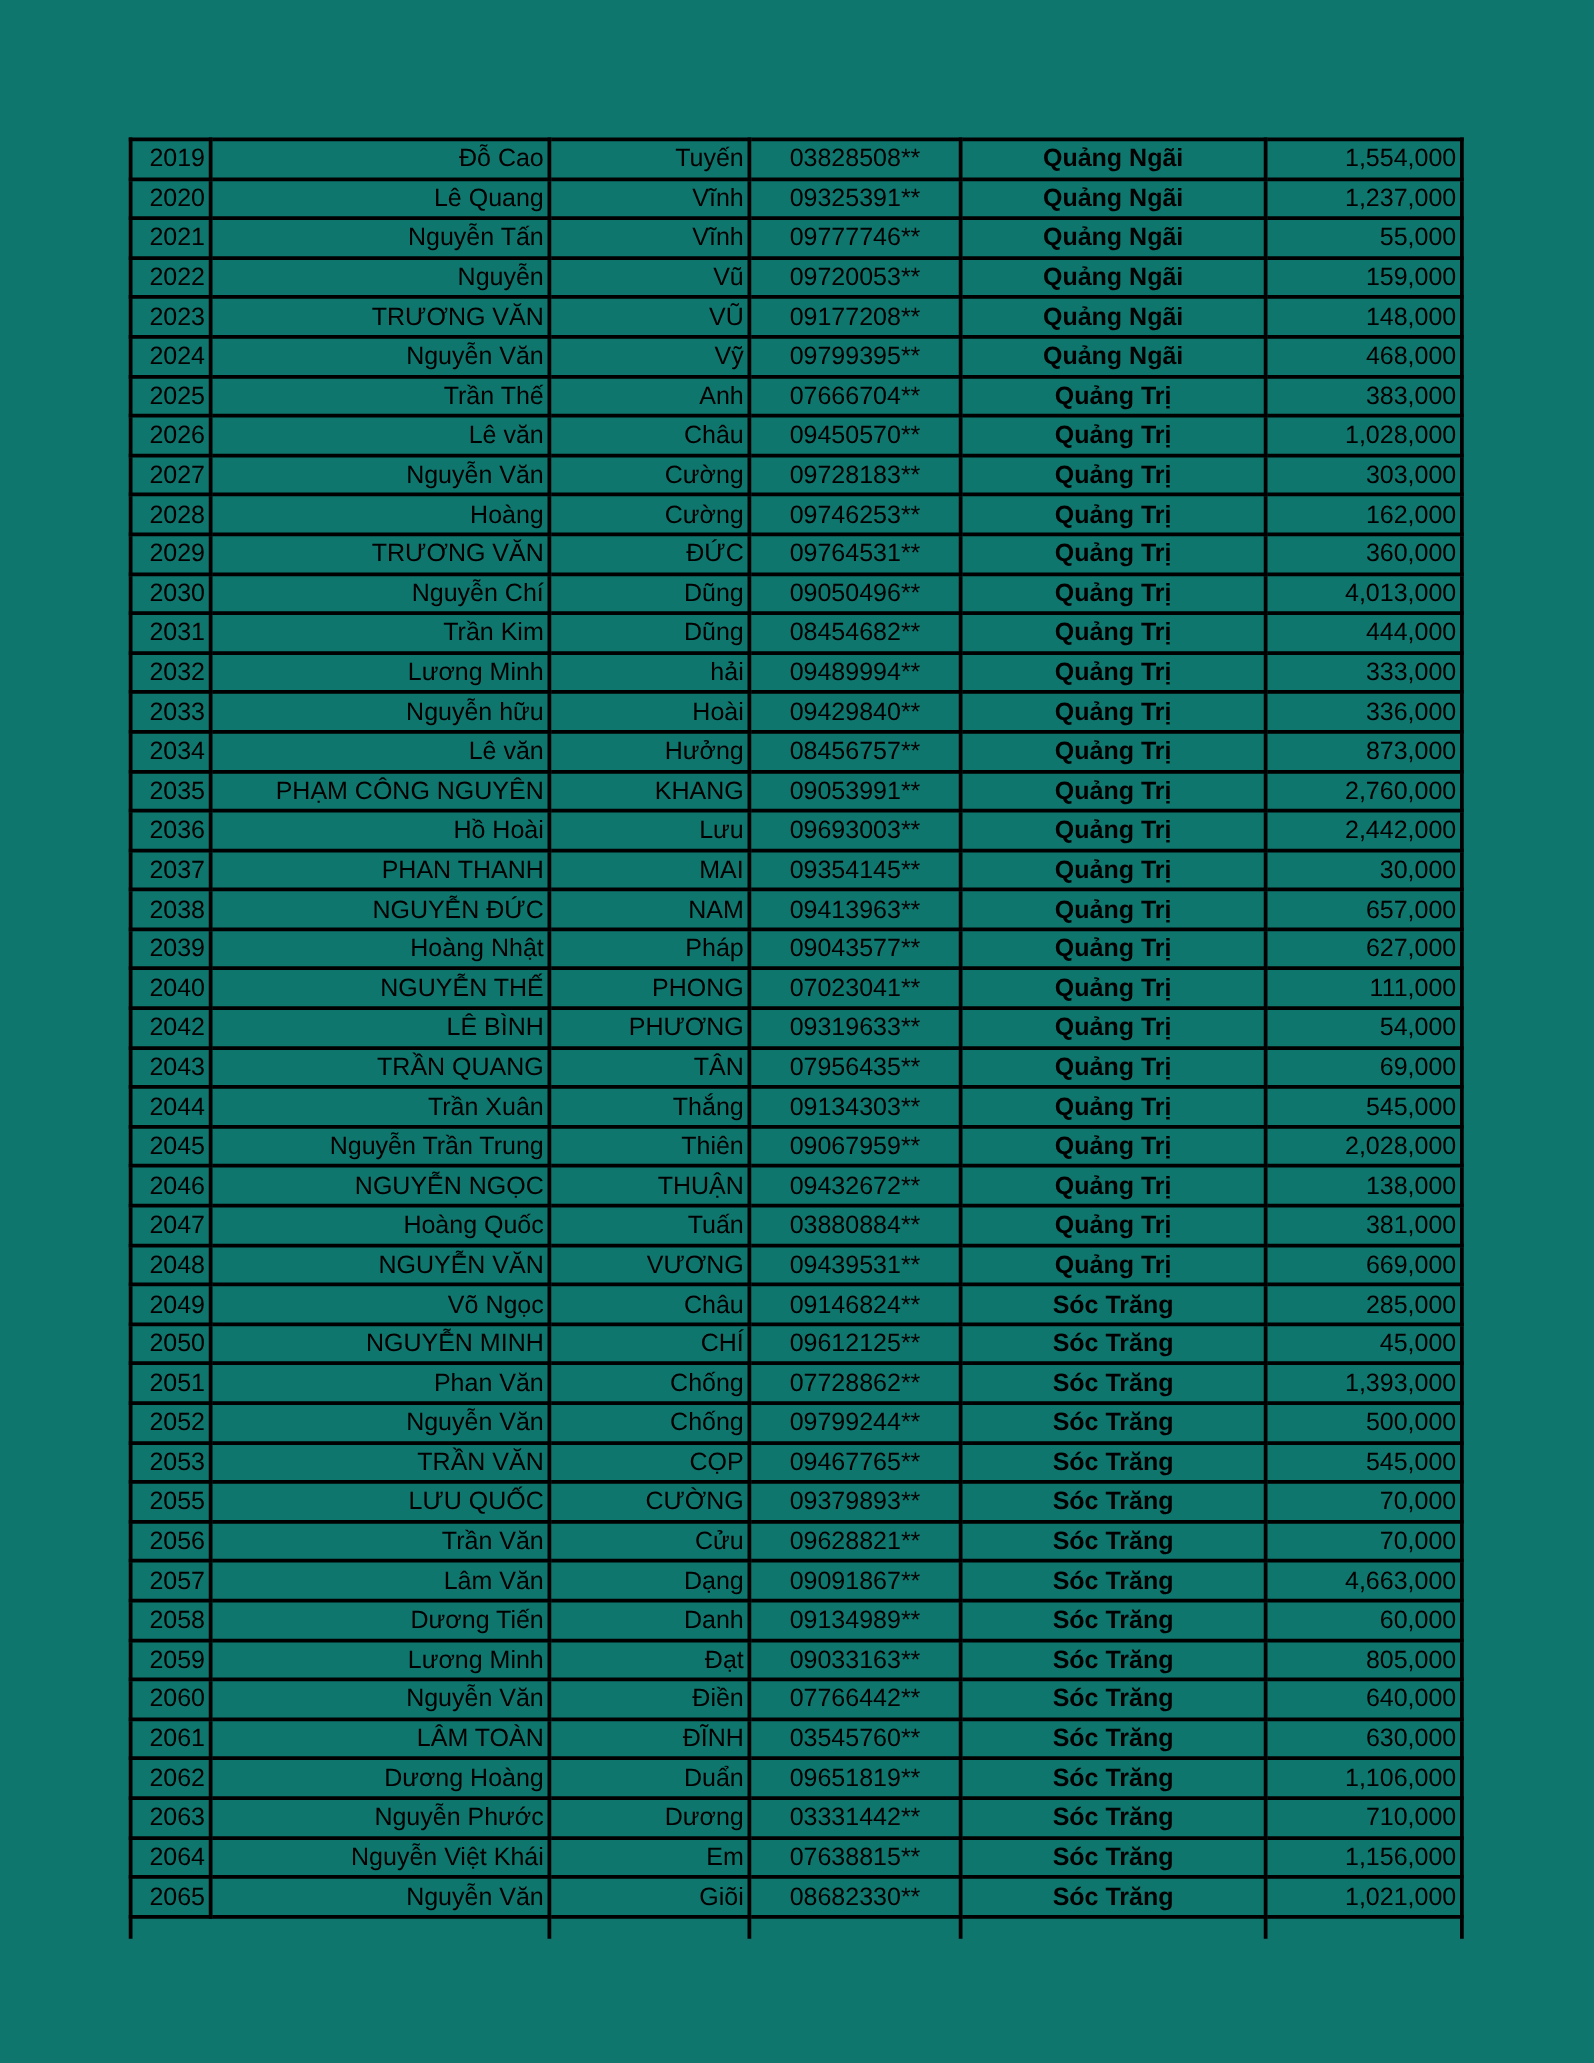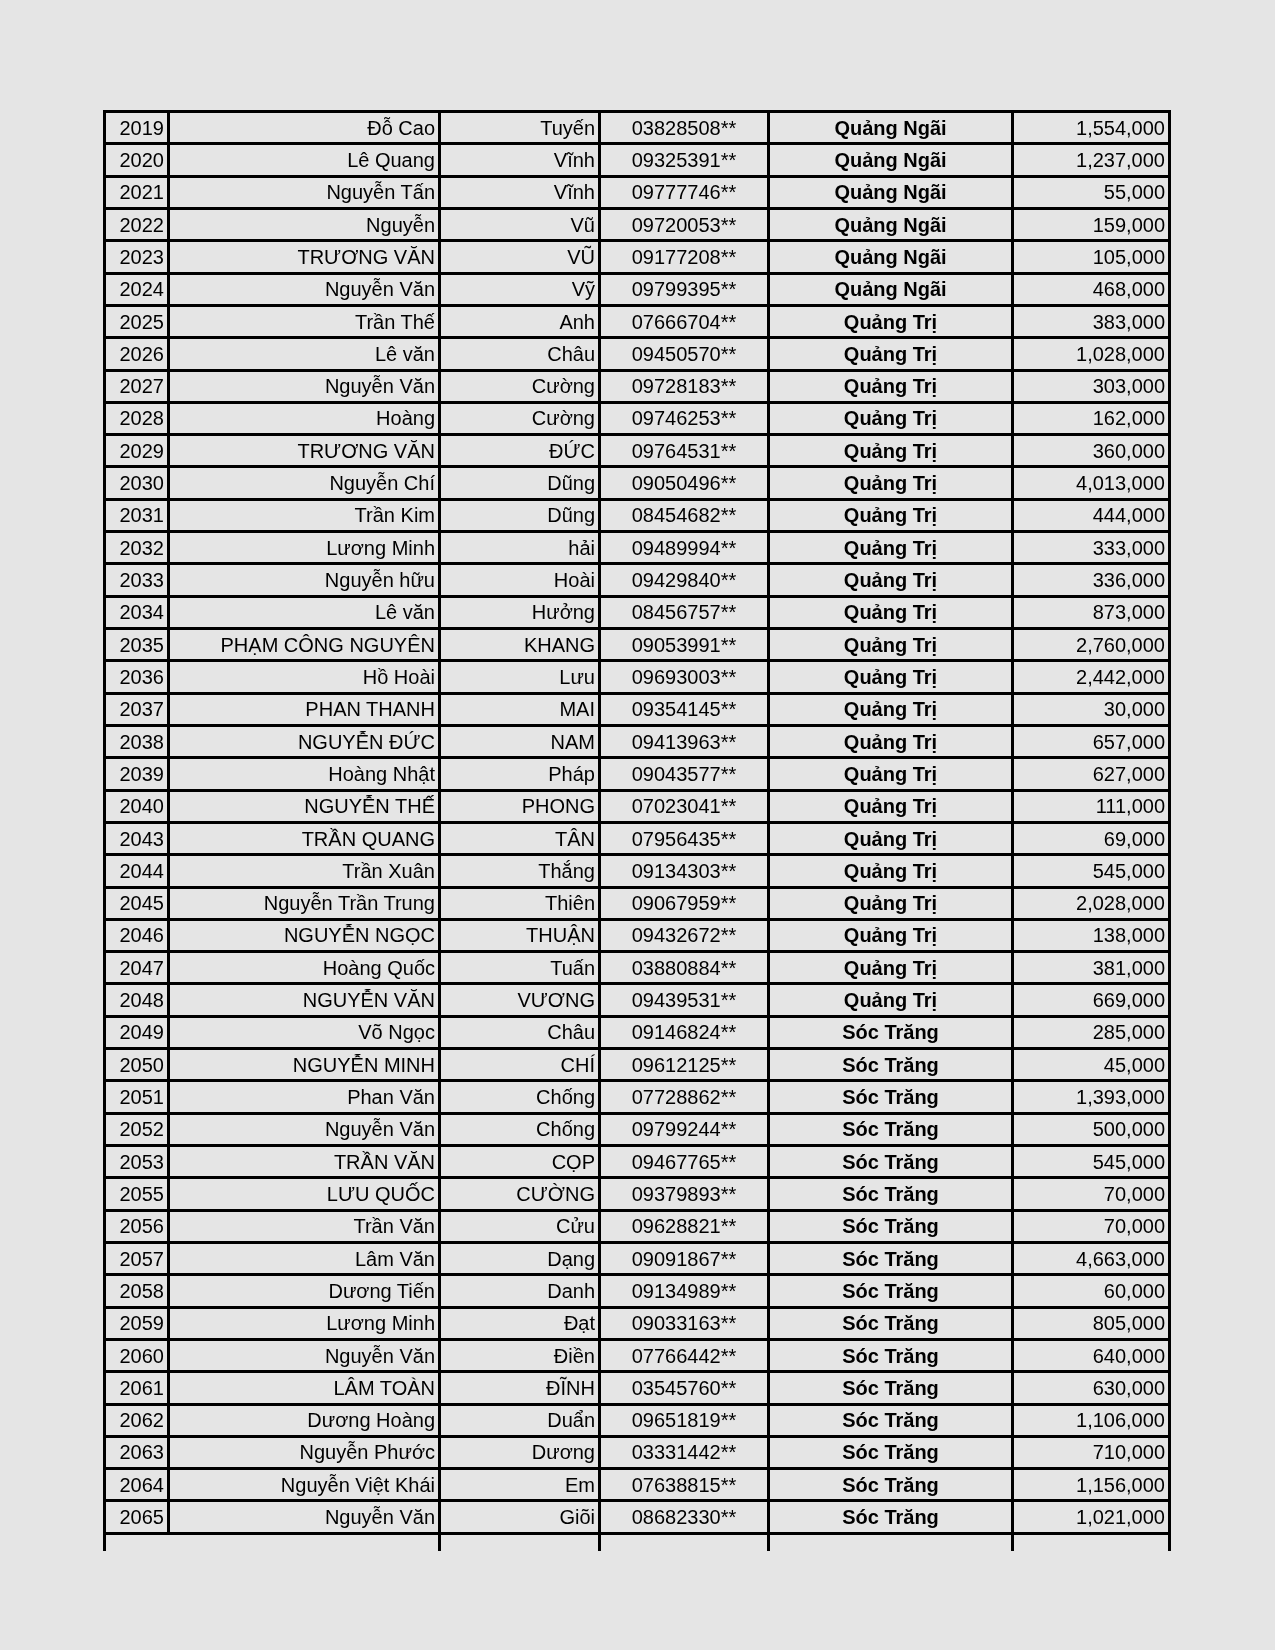--- a/index.html
+++ b/index.html
@@ -12,21 +12,21 @@
     height: 1650px;
     position: relative;
     font-family: "Liberation Sans", sans-serif;
     color: #000000;
   }
   .page {
     position: absolute;
     left: 0; top: 0;
     width: 1275px;
     height: 1650px;
-    background: #e5e5e5;
+    background: #0f766e;
   }
   table.roster {
     position: absolute;
     left: 103px;
     top: 110px;
     width: 1068px;
     height: 1425px;
     border-collapse: collapse;
     table-layout: fixed;
   }
@@ -102,21 +102,21 @@
           <td class="col-phone">09720053**</td>
           <td class="col-province">Quảng Ngãi</td>
           <td class="col-amount">159,000</td>
         </tr>
         <tr>
           <td class="col-id">2023</td>
           <td class="col-first_name">TRƯƠNG VĂN</td>
           <td class="col-last_name">VŨ</td>
           <td class="col-phone">09177208**</td>
           <td class="col-province">Quảng Ngãi</td>
-          <td class="col-amount">105,000</td>
+          <td class="col-amount">148,000</td>
         </tr>
         <tr>
           <td class="col-id">2024</td>
           <td class="col-first_name">Nguyễn Văn</td>
           <td class="col-last_name">Vỹ</td>
           <td class="col-phone">09799395**</td>
           <td class="col-province">Quảng Ngãi</td>
           <td class="col-amount">468,000</td>
         </tr>
         <tr>
@@ -239,20 +239,28 @@
           <td class="col-province">Quảng Trị</td>
           <td class="col-amount">627,000</td>
         </tr>
         <tr>
           <td class="col-id">2040</td>
           <td class="col-first_name">NGUYỄN THẾ</td>
           <td class="col-last_name">PHONG</td>
           <td class="col-phone">07023041**</td>
           <td class="col-province">Quảng Trị</td>
           <td class="col-amount">111,000</td>
+        </tr>
+        <tr>
+          <td class="col-id">2042</td>
+          <td class="col-first_name">LÊ BÌNH</td>
+          <td class="col-last_name">PHƯƠNG</td>
+          <td class="col-phone">09319633**</td>
+          <td class="col-province">Quảng Trị</td>
+          <td class="col-amount">54,000</td>
         </tr>
         <tr>
           <td class="col-id">2043</td>
           <td class="col-first_name">TRẦN QUANG</td>
           <td class="col-last_name">TÂN</td>
           <td class="col-phone">07956435**</td>
           <td class="col-province">Quảng Trị</td>
           <td class="col-amount">69,000</td>
         </tr>
         <tr>

